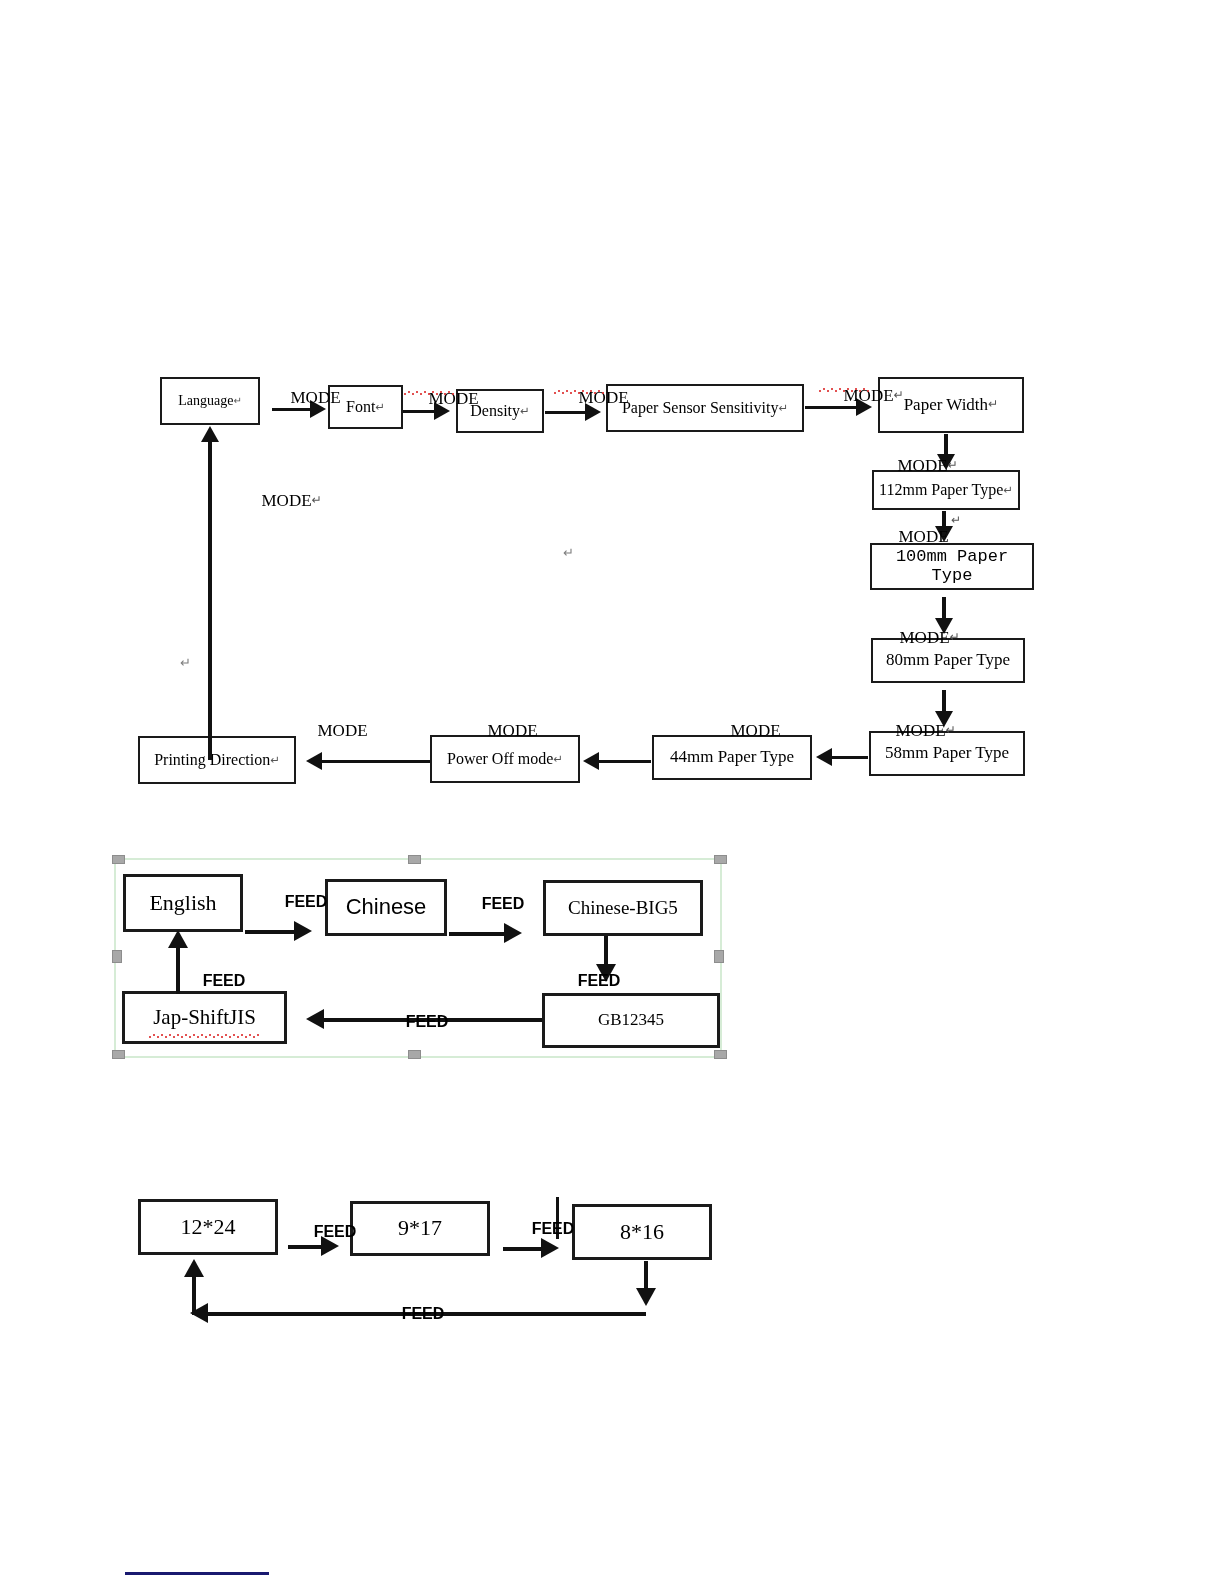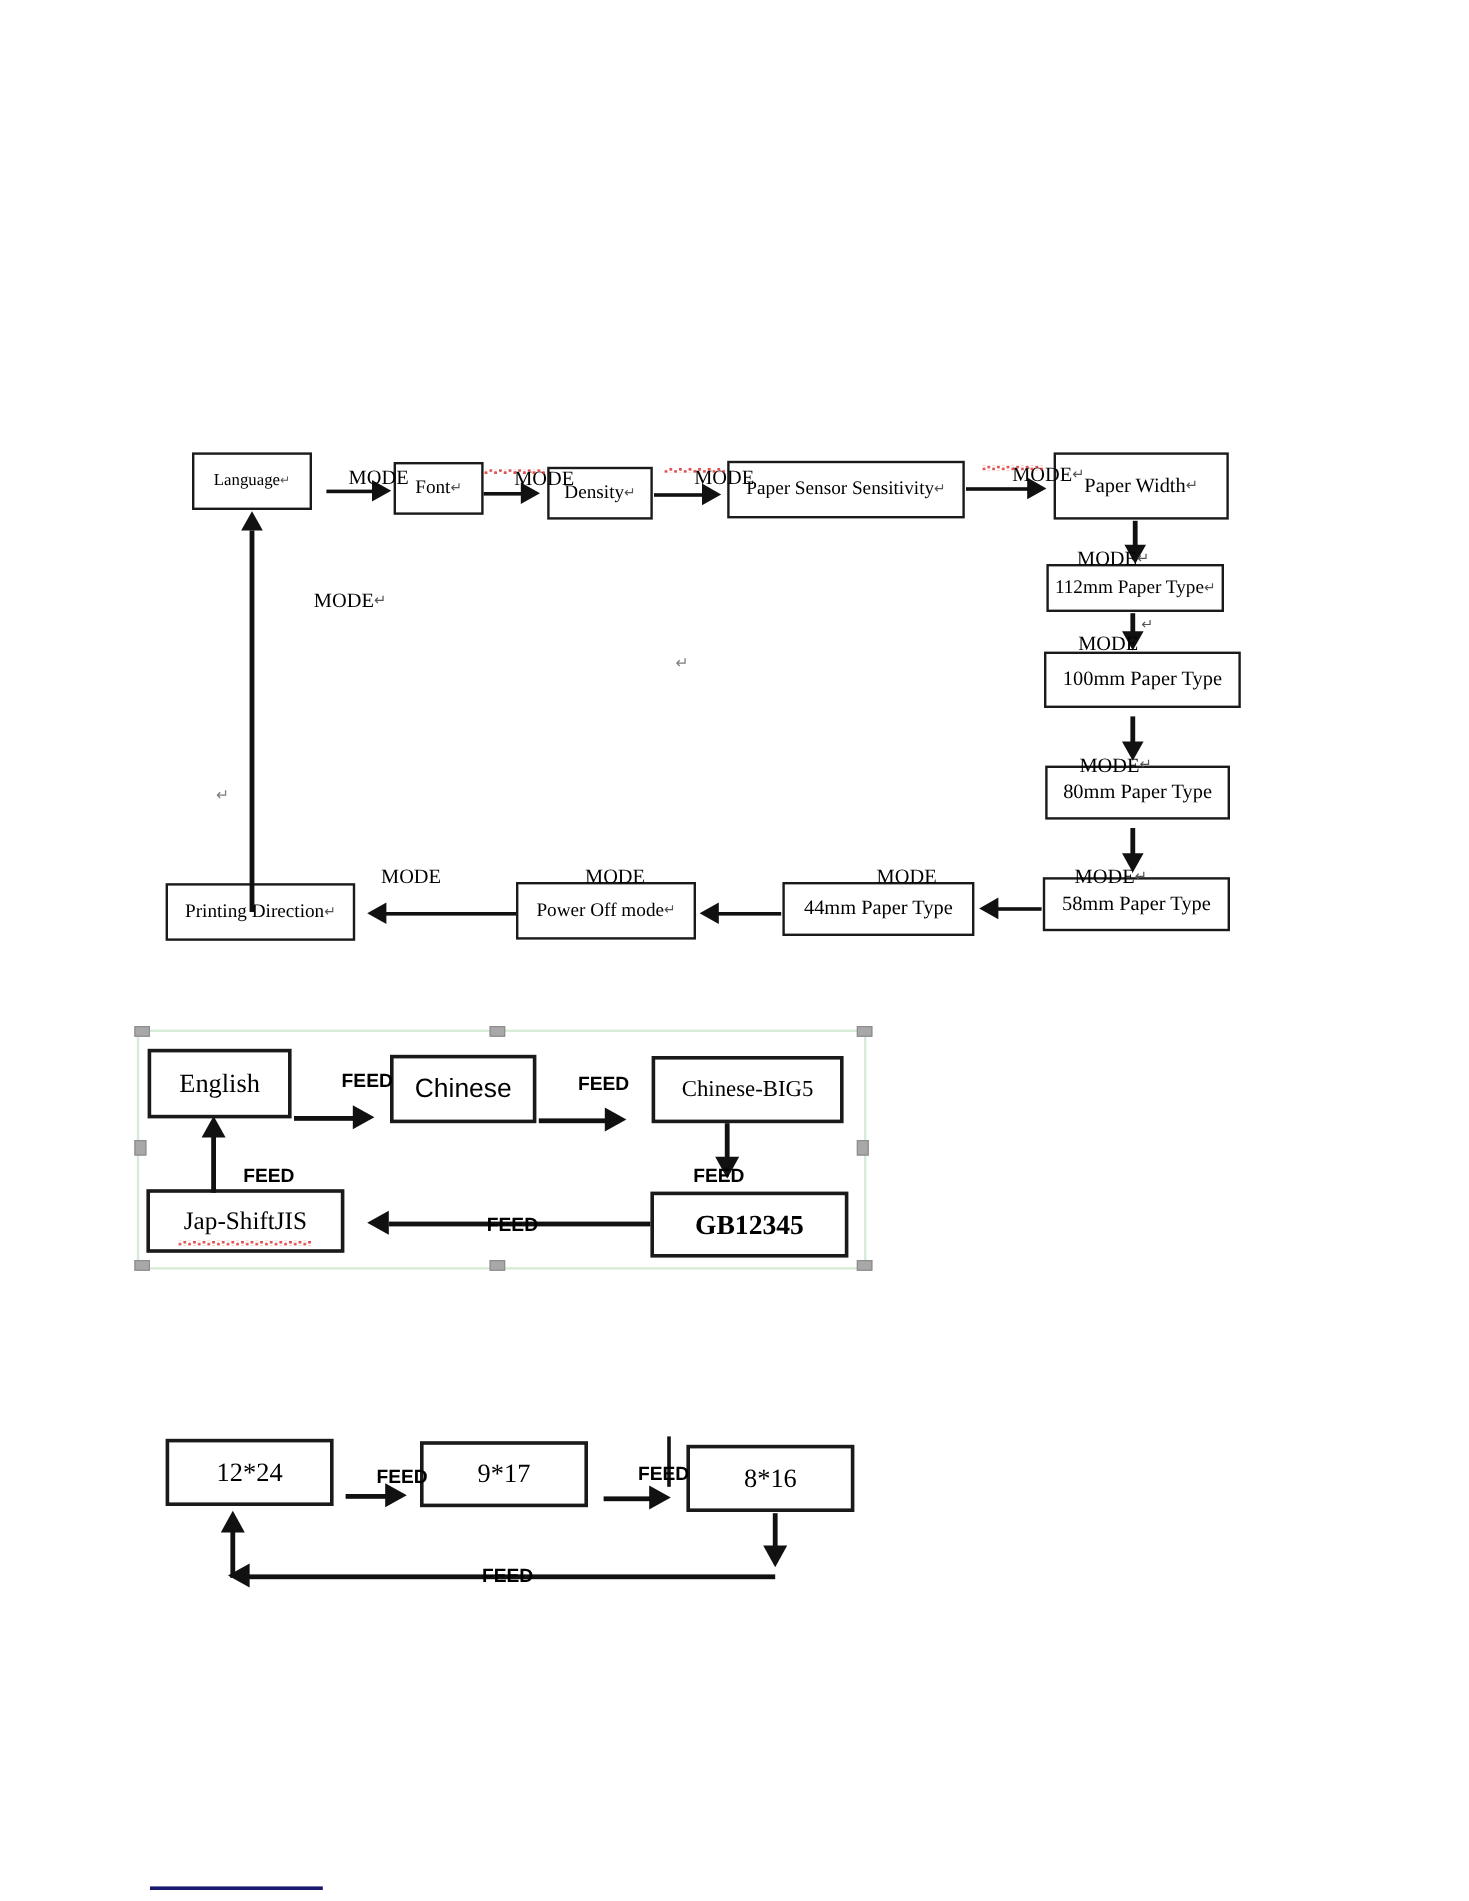--- a/index.html
+++ b/index.html
@@ -80,21 +80,21 @@
     <div class="box" style="left:878px;top:377px;width:146px;height:56px;font-size:17px;text-align:right;">
       <span>Paper Width</span>
         <span class="inlinep">↵</span>
     </div>
 
     <div class="box" style="left:872px;top:470px;width:148px;height:40px;font-size:16px;">
       <span>112mm Paper Type</span>
         <span class="inlinep">↵</span>
     </div>
 
-    <div class="box" style="left:870px;top:543px;width:164px;height:47px;font-size:17px;">
+    <div class="box" style="left:870px;top:543px;width:164px;height:47px;font-size:17px;font-family:Liberation Mono, monospace;">
       <span>100mm Paper Type</span>
     </div>
 
     <div class="box" style="left:871px;top:638px;width:154px;height:45px;font-size:17px;">
       <span>80mm Paper Type</span>
     </div>
 
     <div class="box" style="left:869px;top:731px;width:156px;height:45px;font-size:17px;">
       <span>58mm Paper Type</span>
     </div>
@@ -222,21 +222,21 @@
     </div>
 
     <div class="box thick" style="left:325px;top:879px;width:122px;height:57px;font-size:22px;font-family:'Liberation Sans',sans-serif;">
       <span>Chinese</span>
     </div>
 
     <div class="box thick" style="left:543px;top:880px;width:160px;height:56px;font-size:19px;">
       <span>Chinese-BIG5</span>
     </div>
 
-    <div class="box thick" style="left:542px;top:993px;width:165px;height:55px;font-size:23px;font-weight:bold;">
+    <div class="box thick" style="left:542px;top:993px;width:178px;height:55px;font-size:17px;">
       <span>GB12345</span>
     </div>
 
     <div class="box thick" style="left:122px;top:991px;width:165px;height:53px;font-size:21px;">
       <span>Jap-ShiftJIS</span>
     </div>
     <div class="spell" style="left:148px;top:1034px;width:112px;"></div>
 
     <div class="hline" style="left:245px;top:930px;width:52px;height:4px;"></div>
     <div class="arrow-r" style="left:294px;top:921px;border-left-width:18px;border-top-width:10px;border-bottom-width:10px;"></div>

